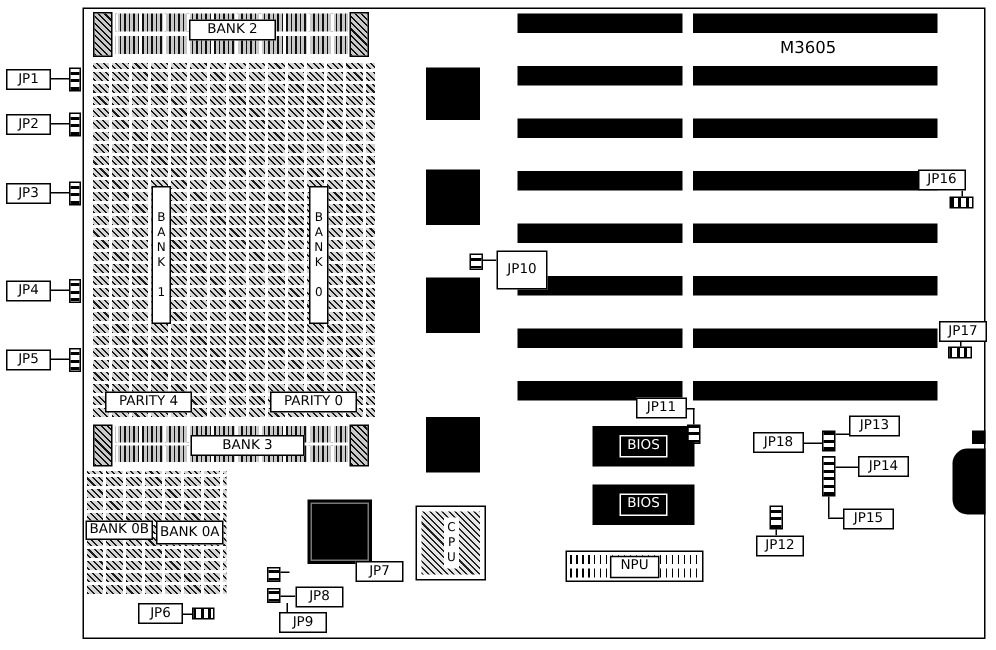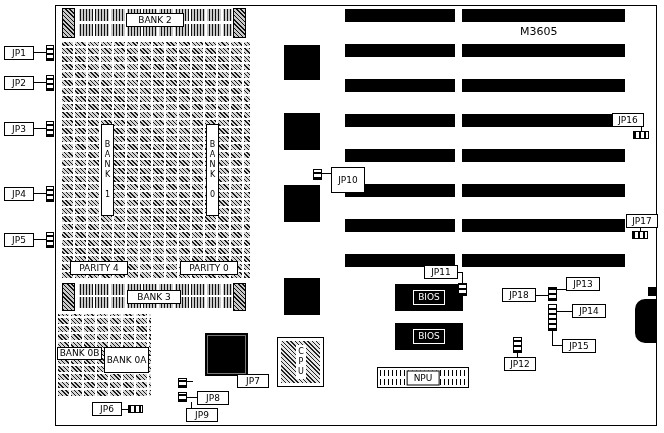--- a/index.html
+++ b/index.html
@@ -80,25 +80,25 @@
   <div class="dram" style="left:60px;top:42px;width:190px;height:238px;"></div>
   <div class="vlabel" style="left:101px;top:124px;width:13px;height:92px;">BANK 1</div>
   <div class="vlabel" style="left:206px;top:124px;width:13px;height:92px;">BANK 0</div>
   <div class="lbl" style="left:70px;top:261px;width:58px;height:14px;">PARITY 4</div>
   <div class="lbl" style="left:180px;top:261px;width:58px;height:14px;">PARITY 0</div>
 
   <div class="endchip" style="left:62px;top:283px;width:13px;height:28px;"></div>
   <div class="endchip" style="left:233px;top:283px;width:13px;height:28px;"></div>
   <div class="simm" style="left:77px;top:284px;width:155px;height:11px;"></div>
   <div class="simm" style="left:77px;top:297px;width:155px;height:11px;"></div>
-  <div class="lbl" style="left:127px;top:290px;width:54px;height:14px;">BANK 3</div>
+  <div class="lbl" style="left:127px;top:290px;width:76px;height:14px;">BANK 3</div>
 
   <div class="dram" style="left:56px;top:314px;width:95px;height:84px;"></div>
   <div class="lbl" style="left:57px;top:347px;width:45px;height:13px;">BANK 0B</div>
-  <div class="lbl" style="left:104px;top:347px;width:45px;height:26px;">BANK 0A</div>
+  <div class="lbl" style="left:104px;top:347px;width:45px;height:16px;">BANK 0A</div>
 
   <div class="lbl" style="left:92px;top:402px;width:30px;height:14px;">JP6</div>
   <div class="wire" style="left:122px;top:409px;width:6px;height:1px;"></div>
   <div class="pinsh" style="left:128px;top:405px;width:15px;height:8px;"></div>
 
   <div class="pinsv" style="left:178px;top:378px;width:9px;height:10px;"></div>
   <div class="pinsv" style="left:178px;top:392px;width:9px;height:10px;"></div>
   <div class="wire" style="left:187px;top:381px;width:6px;height:1px;"></div>
   <div class="wire" style="left:187px;top:397px;width:10px;height:1px;"></div>
   <div class="wire" style="left:191px;top:402px;width:1px;height:7px;"></div>

